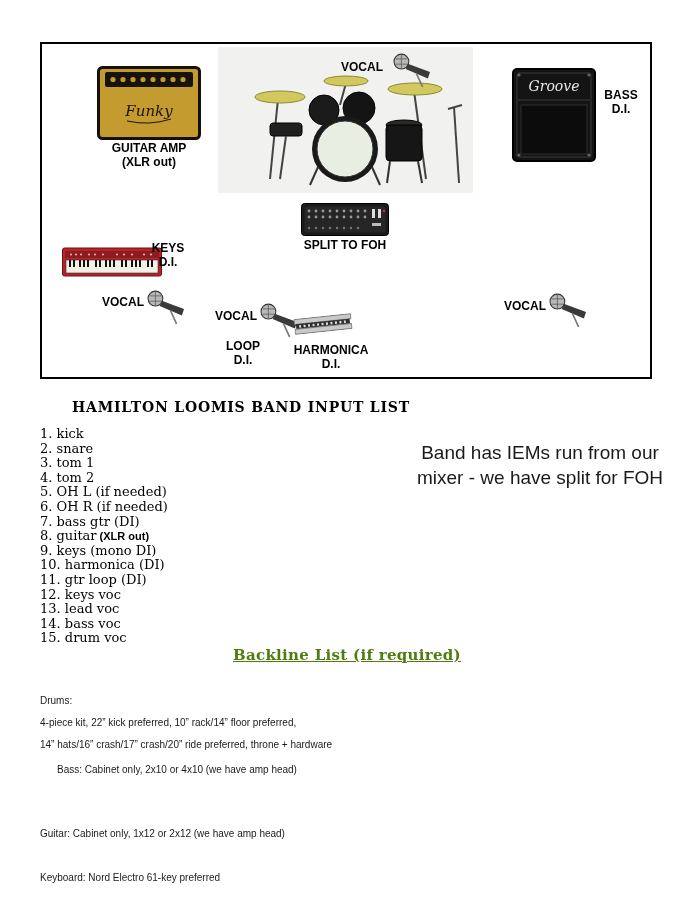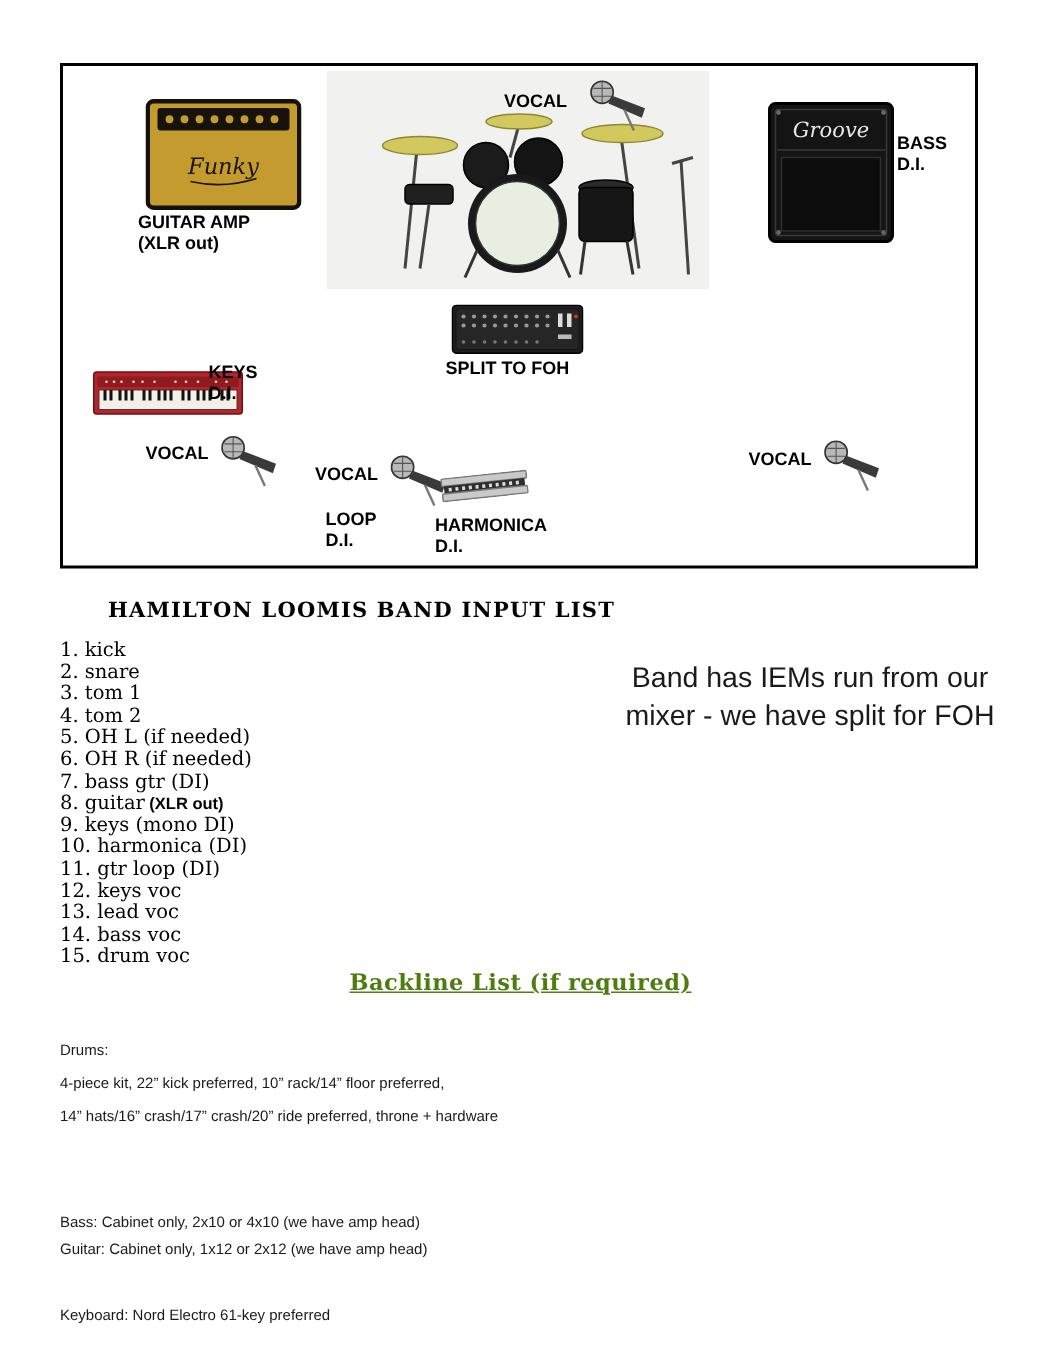--- a/index.html
+++ b/index.html
@@ -9,21 +9,21 @@
     font-family: "Liberation Sans", sans-serif; color: #111; overflow: hidden;
   }
   
   .stage {
     position: absolute; left: 40px; top: 42px; width: 612px; height: 337px;
     border: 2px solid #000; background: #fff;
   }
   .abs { position: absolute; }
   .lbl {
     position: absolute; font-weight: bold; font-size: 12px; line-height: 14px;
-    color: #000; white-space: nowrap;
+    color: #000; text-align: center; white-space: nowrap;
   }
   .lbl div { white-space: nowrap; }
   .mic { width: 44px; height: 36px; }
   .harm { transform: rotate(-6deg); }
   
   .title {
     position: absolute; left: 40px; top: 399px;
     font-family: "DejaVu Serif", serif; font-size: 14px; font-weight: bold;
     letter-spacing: 0.8px; color: #000; margin-left: 32px;
   }
@@ -39,21 +39,21 @@
     position: absolute; left: 415px; top: 440px; width: 250px; text-align: center;
     font-size: 19px; line-height: 25px; color: #1a1a1a;
   }
   .backline-heading {
     position: absolute; left: 233px; top: 646px;
     font-family: "DejaVu Serif", serif; font-size: 15px; font-weight: bold;
     text-decoration: underline; letter-spacing: 0.3px; color: #4d7c0f;
   }
   .bl { position: absolute; left: 40px; font-size: 10px; line-height: 22px; color: #1a1a1a; }
   .bl-drums { top: 690px; }
-  .bl-bass { top: 805px; }
+  .bl-bass { top: 759px; margin-left: 17px; }
   .bl-guitar { top: 823px; text-align: right; }
   .bl-keys { top: 867px; }
 </style>
 </head>
 <body>
 
 <div class="page">
 
   <svg width="0" height="0" style="position:absolute" aria-hidden="true">
     <defs>

